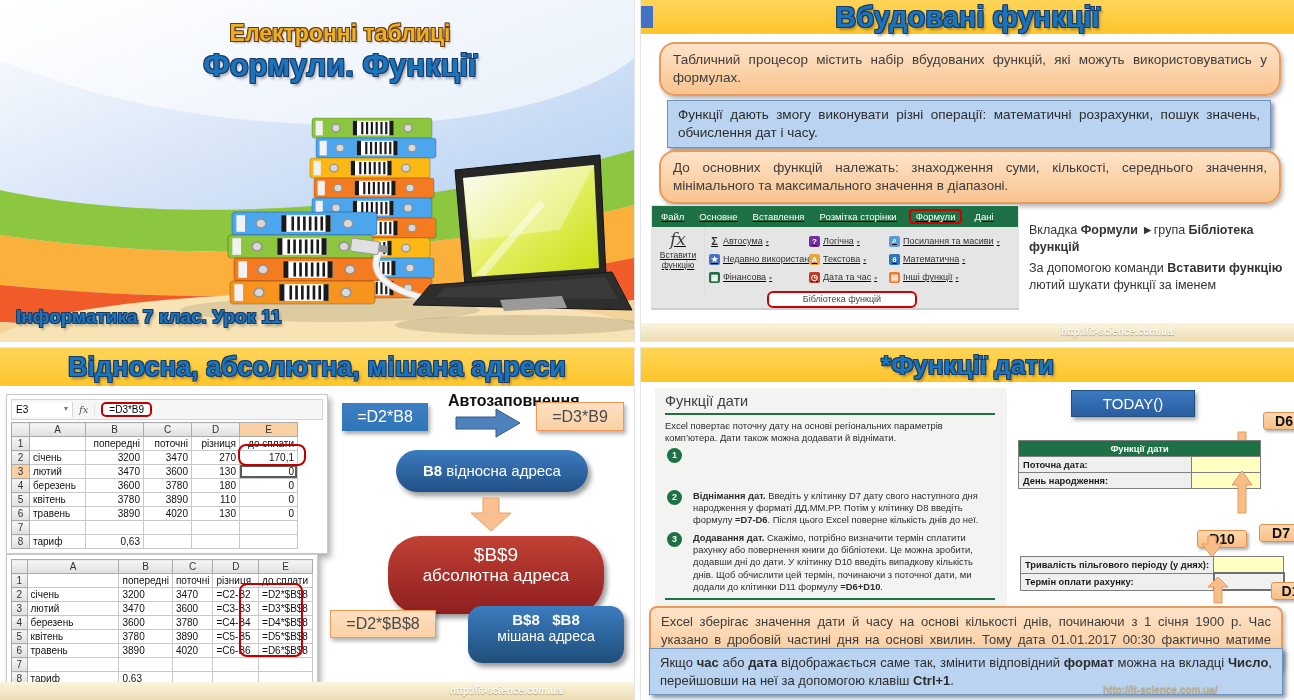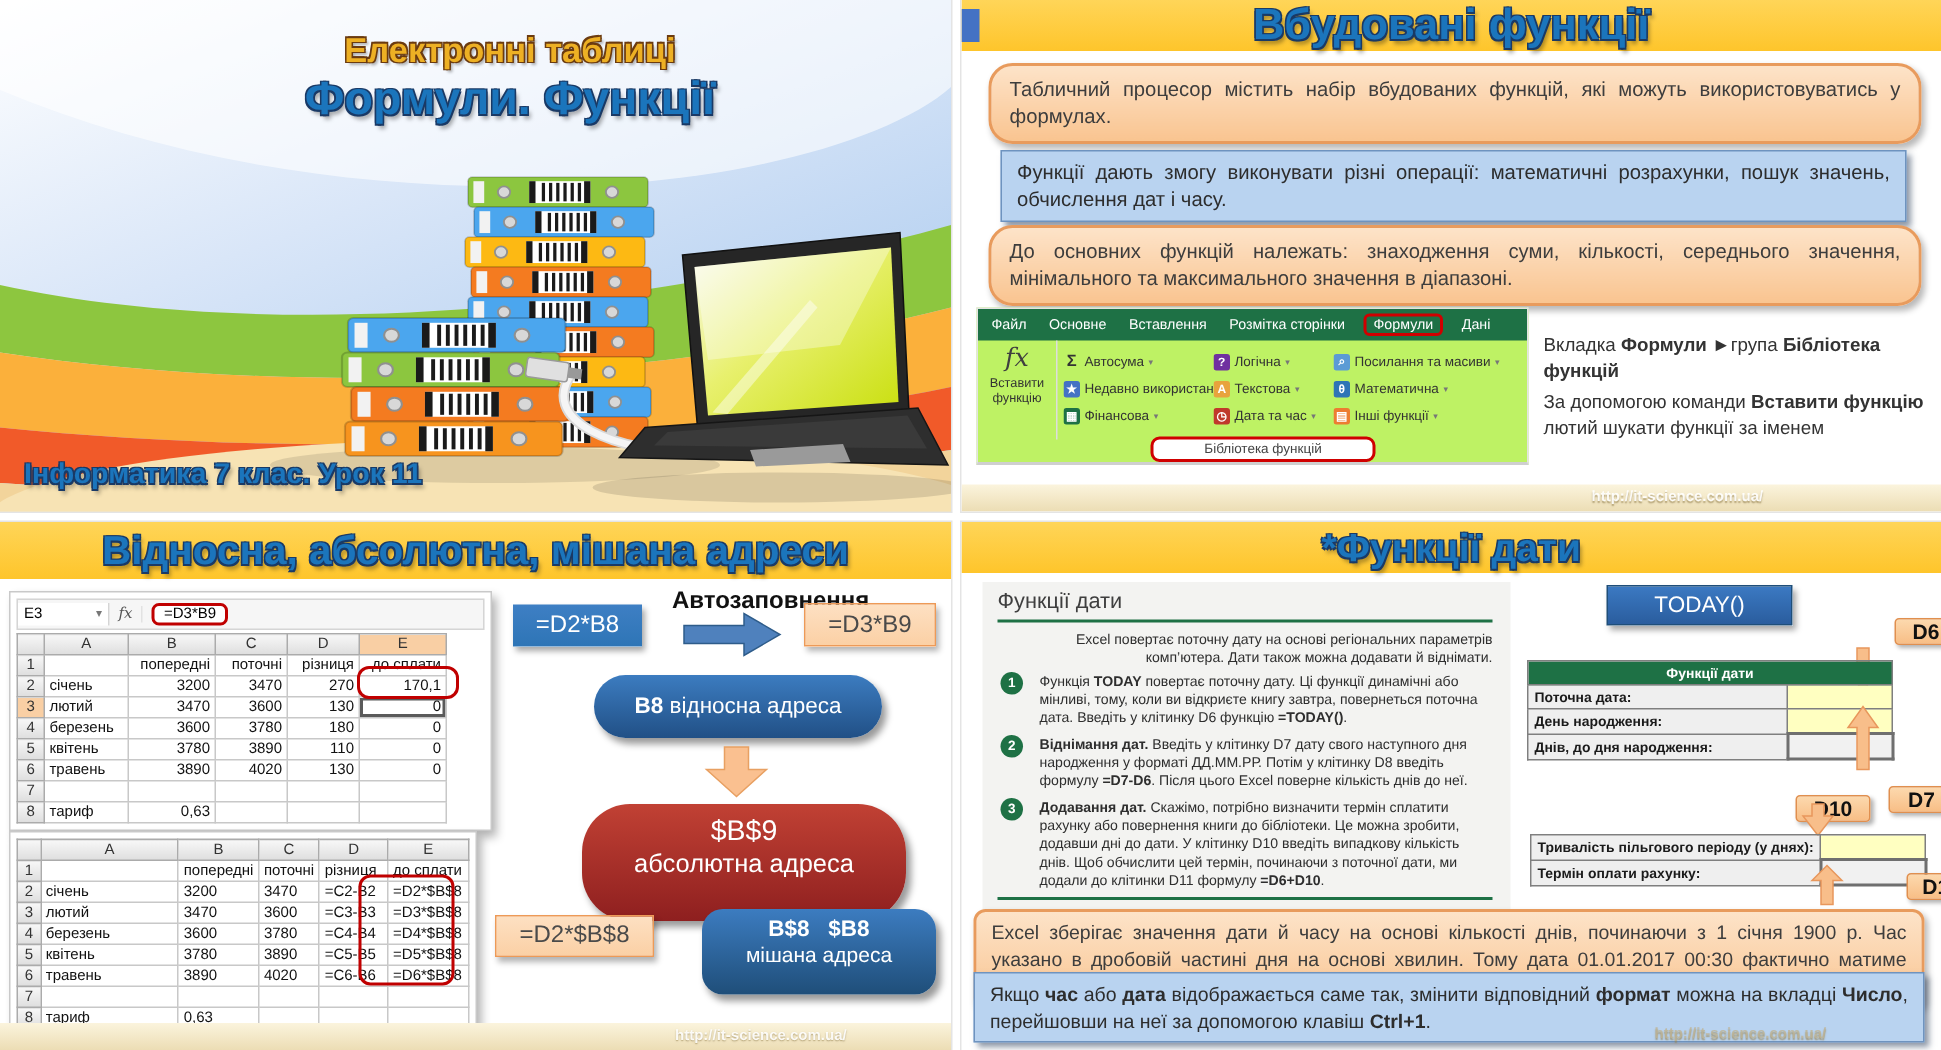--- a/index.html
+++ b/index.html
@@ -26,21 +26,21 @@
   
   .obox{position:absolute;background:linear-gradient(#FDE3C8,#F9C490);border:2px solid #E89B5D;
         border-radius:16px;box-shadow:2px 3px 4px rgba(0,0,0,.28);color:#3d3d3d;
         text-align:justify;padding:7px 12px;font-size:13.5px;line-height:1.35;}
   .bbox{position:absolute;background:#B9D3F0;border:1px solid #6E93BF;
         box-shadow:3px 3px 4px rgba(30,50,80,.5);color:#2d2d2d;text-align:justify;
         padding:5px 10px;font-size:13.5px;line-height:1.35;}
   .notch{position:absolute;left:0;top:6px;width:12px;height:22px;background:#4472C4;}
 
   
-  .ribbon{position:absolute;background:#bef264;border:1px solid #E3E3E3;border-bottom:2px solid #CFCFCF;}
+  .ribbon{position:absolute;background:#e5e5e5;border:1px solid #E3E3E3;border-bottom:2px solid #CFCFCF;text-decoration:underline;}
   .tabbar{height:21px;background:#1E7145;display:flex;align-items:center;gap:9px;padding-left:6px;
           font-size:9.5px;color:#fff;white-space:nowrap;}
   .tab{padding:1px 3px;}
   .tab-hot{border:2px solid #D00000;border-radius:4px;padding:0 5px;}
   .rbody{display:flex;height:66px;}
   .insfn{width:52px;text-align:center;border-right:1px solid #DDD;padding-top:4px;}
   .insfn .fx{font-family:"DejaVu Serif",serif;font-style:italic;font-size:17px;color:#3f3f3f;line-height:1;}
   .insfn .lbl{font-size:8.5px;color:#333;line-height:1.15;margin-top:3px;}
   .rcols{display:flex;padding:5px 0 0 4px;}
   .rcol{display:flex;flex-direction:column;}
@@ -90,21 +90,21 @@
   .pill-rel{background:linear-gradient(#3C7CC0,#215086);border-radius:21px;font-size:15px;}
   .pill-abs{background:linear-gradient(#C14134,#8E1F1F);border-radius:32px;}
   .pill-mix{background:linear-gradient(#3C7CC0,#1F4E79);border-radius:14px;}
   .albl{position:absolute;font-size:16px;font-weight:bold;color:#111;}
   .pre{white-space:pre-wrap;}
 
   
   .panel{position:absolute;background:#F3F3F1;}
   .p-head{position:absolute;font-size:14.5px;color:#3f3f3f;}
   .grule{position:absolute;height:2px;background:#1E7145;}
-  .p-intro{position:absolute;font-size:9.4px;color:#2e2e2e;line-height:1.3;text-align:right;}
+  .p-intro{position:absolute;font-size:9.4px;color:#2e2e2e;line-height:1.3;}
   .pitem{position:absolute;font-size:9.4px;color:#2e2e2e;line-height:1.3;}
   .gnum{position:absolute;width:15px;height:15px;border-radius:50%;background:#1E7145;color:#fff;
         font-size:9px;font-weight:bold;text-align:center;line-height:15px;}
   .todaybtn{position:absolute;background:linear-gradient(#3B79C2,#2A5D9E);border:1px solid #1F4E79;
             color:#fff;font-size:15px;text-align:center;box-shadow:2px 3px 4px rgba(0,0,0,.35);}
   .dref{position:absolute;background:linear-gradient(#FCD9AE,#F8BE86);border:1.5px solid #E08F4F;
         border-radius:3px;color:#111;font-weight:bold;font-size:14px;text-align:center;
         box-shadow:2px 2px 3px rgba(0,0,0,.3);margin-left:40px;}
   .gtbl{position:absolute;border-collapse:collapse;font-size:9.3px;}
   .gtbl td{border:1px solid #7f7f7f;padding:1px 4px;height:13px;font-weight:bold;color:#1a1a1a;background:#EFEFEF;white-space:nowrap;}
@@ -507,23 +507,20 @@
   <div class="slide" id="s4">
     <div class="band" style="height:34px;">
       <div class="ctr outl" style="font-size:26px;line-height:34px;">*Функції дати</div>
     </div>
 
     <div class="panel" style="left:14px;top:40px;width:352px;height:218px;">
       <div class="p-head" style="left:10px;top:5px;">Функції дати</div>
       <div class="grule" style="left:10px;top:25px;width:330px;"></div>
       <div class="p-intro" style="left:10px;top:32px;width:330px;">Excel повертає поточну дату на основі регіональних параметрів комп’ютера. Дати також можна додавати й віднімати.</div>
       <div class="gnum" style="left:12px;top:60px;">1</div>
-      <div class="pitem" style="left:38px;top:60px;width:302px;">
-        <span>Функція </span><b>TODAY</b><span> повертає поточну дату. Ці функції динамічні або мінливі, тому, коли ви відкриєте книгу завтра, повернеться поточна дата. Введіть у клітинку D6 функцію </span><b>=TODAY()</b><span>.</span>
-      </div>
       <div class="gnum" style="left:12px;top:102px;">2</div>
       <div class="pitem" style="left:38px;top:102px;width:302px;">
         <b>Віднімання дат.</b><span> Введіть у клітинку D7 дату свого наступного дня народження у форматі ДД.ММ.РР. Потім у клітинку D8 введіть формулу </span><b>=D7-D6</b><span>. Після цього Excel поверне кількість днів до неї.</span>
       </div>
       <div class="gnum" style="left:12px;top:144px;">3</div>
       <div class="pitem" style="left:38px;top:144px;width:302px;">
         <b>Додавання дат.</b><span> Скажімо, потрібно визначити термін сплатити рахунку або повернення книги до бібліотеки. Це можна зробити, додавши дні до дати. У клітинку D10 введіть випадкову кількість днів. Щоб обчислити цей термін, починаючи з поточної дати, ми додали до клітинки D11 формулу </span><b>=D6+D10</b><span>.</span>
       </div>
       <div class="grule" style="left:10px;bottom:6px;width:330px;"></div>
     </div>
@@ -541,24 +538,20 @@
             <td class="ghead" colspan="2">Функції дати</td>
           </tr>
         <tr>
             <td style="width:164px;">Поточна дата:</td>
             <td class="val"></td>
           </tr>
         <tr>
             <td>День народження:</td>
             <td class="val"></td>
           </tr>
-        <tr>
-            <td>Днів, до дня народження:</td>
-            <td class="valg"></td>
-          </tr>
       </tbody>
     </table>
 
     <svg class="arrow-svg" style="left:590px;top:122px;" width="22" height="44">
       <polygon points="7,43 15,43 15,15 21,15 11,1 1,15 7,15" fill="#F8BE8A" stroke="#E8975C"></polygon>
     </svg>
     <div class="dref" style="left:578px;top:176px;width:42px;">D7</div>
 
     <div class="dref" style="left:516px;top:182px;width:48px;">D10</div>
     <svg class="arrow-svg" style="left:560px;top:188px;" width="22" height="22">

